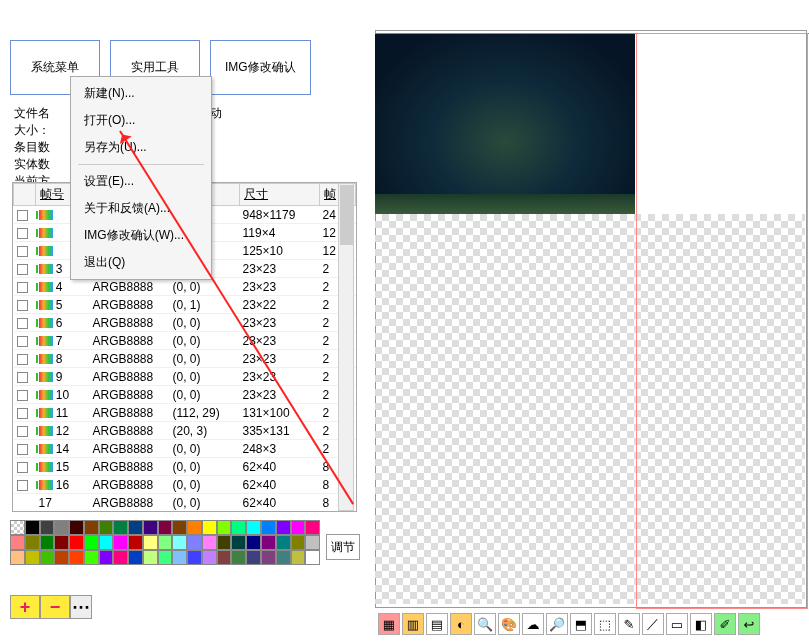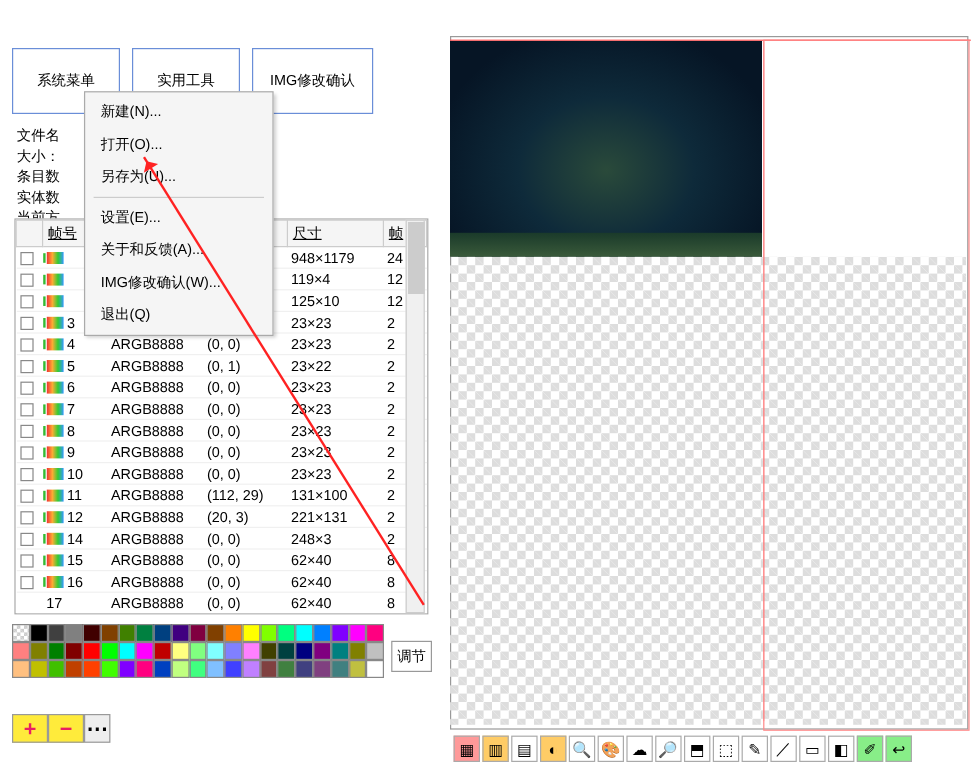--- a/index.html
+++ b/index.html
@@ -3,21 +3,21 @@
 <meta charset="utf-8">
 <style>
 * { box-sizing: border-box; margin: 0; padding: 0; font-family: "Microsoft YaHei", sans-serif; font-size: 12px; }
 body { background: #fff; width: 809px; height: 641px; overflow: hidden; position: relative; }
 .top-region { position: absolute; left: 0; top: 30px; width: 370px; }
 .btn-row { display: flex; gap: 10px; padding: 10px; }
 .btn { border: 1px solid #6a8ed8; background: #fff; padding: 18px 14px; cursor: pointer; text-align: center; min-width: 90px; }
 .info-row { padding: 0 14px; display: flex; gap: 100px; }
 .info-col { display: flex; flex-direction: column; gap: 0; }
 .info-line { white-space: nowrap; }
-.menu-popup { position: absolute; left: 70px; top: 76px; width: 158px; background: #f5f5f5; border: 1px solid #aaa; box-shadow: 2px 2px 3px rgba(0,0,0,0.2); z-index: 100; padding: 3px; }
+.menu-popup { position: absolute; left: 70px; top: 76px; width: 142px; background: #f5f5f5; border: 1px solid #aaa; box-shadow: 2px 2px 3px rgba(0,0,0,0.2); z-index: 100; padding: 3px; }
 .menu-item { padding: 5px 10px; cursor: pointer; }
 .menu-sep { border-top: 1px solid #ccc; margin: 3px 4px; }
 .table-wrap { position: absolute; left: 12px; top: 182px; width: 345px; height: 330px; border: 1px solid #aaa; background: #fff; overflow: hidden; }
 .tbl { width: 100%; border-collapse: collapse; }
 .tbl th { background: #f5f5f5; border: 1px solid #ccc; padding: 2px 4px; text-align: left; font-weight: normal; text-decoration: underline; }
 .tbl td { padding: 1px 3px; white-space: nowrap; border-bottom: 1px solid #f0f0f0; }
 .tbl tr { height: 18px; }
 .chk { width: 11px; height: 11px; border: 1px solid #888; display: inline-block; vertical-align: middle; }
 .frame-icon { display: inline-block; width: 14px; height: 10px; vertical-align: middle; background: linear-gradient(to right,#e33,#fa3,#3c3,#39f); position:relative; }
 .frame-icon::before { content:""; position:absolute; left:-3px; top:1px; width:2px; height:8px; background:#3b3; }
@@ -185,21 +185,21 @@
   <td>ARGB8888</td>
           <td>(112, 29)</td>
           <td>131×100</td>
           <td>2</td>
         </tr>
         <tr>
           <td><span class="chk"></span></td>
   <td><span class="frame-icon"></span> 12</td>
   <td>ARGB8888</td>
           <td>(20, 3)</td>
-          <td>221×131</td>
+          <td>335×131</td>
           <td>2</td>
         </tr>
         <tr>
           <td><span class="chk"></span></td>
   <td><span class="frame-icon"></span> 14</td>
   <td>ARGB8888</td>
           <td>(0, 0)</td>
           <td>248×3</td>
           <td>2</td>
         </tr>

